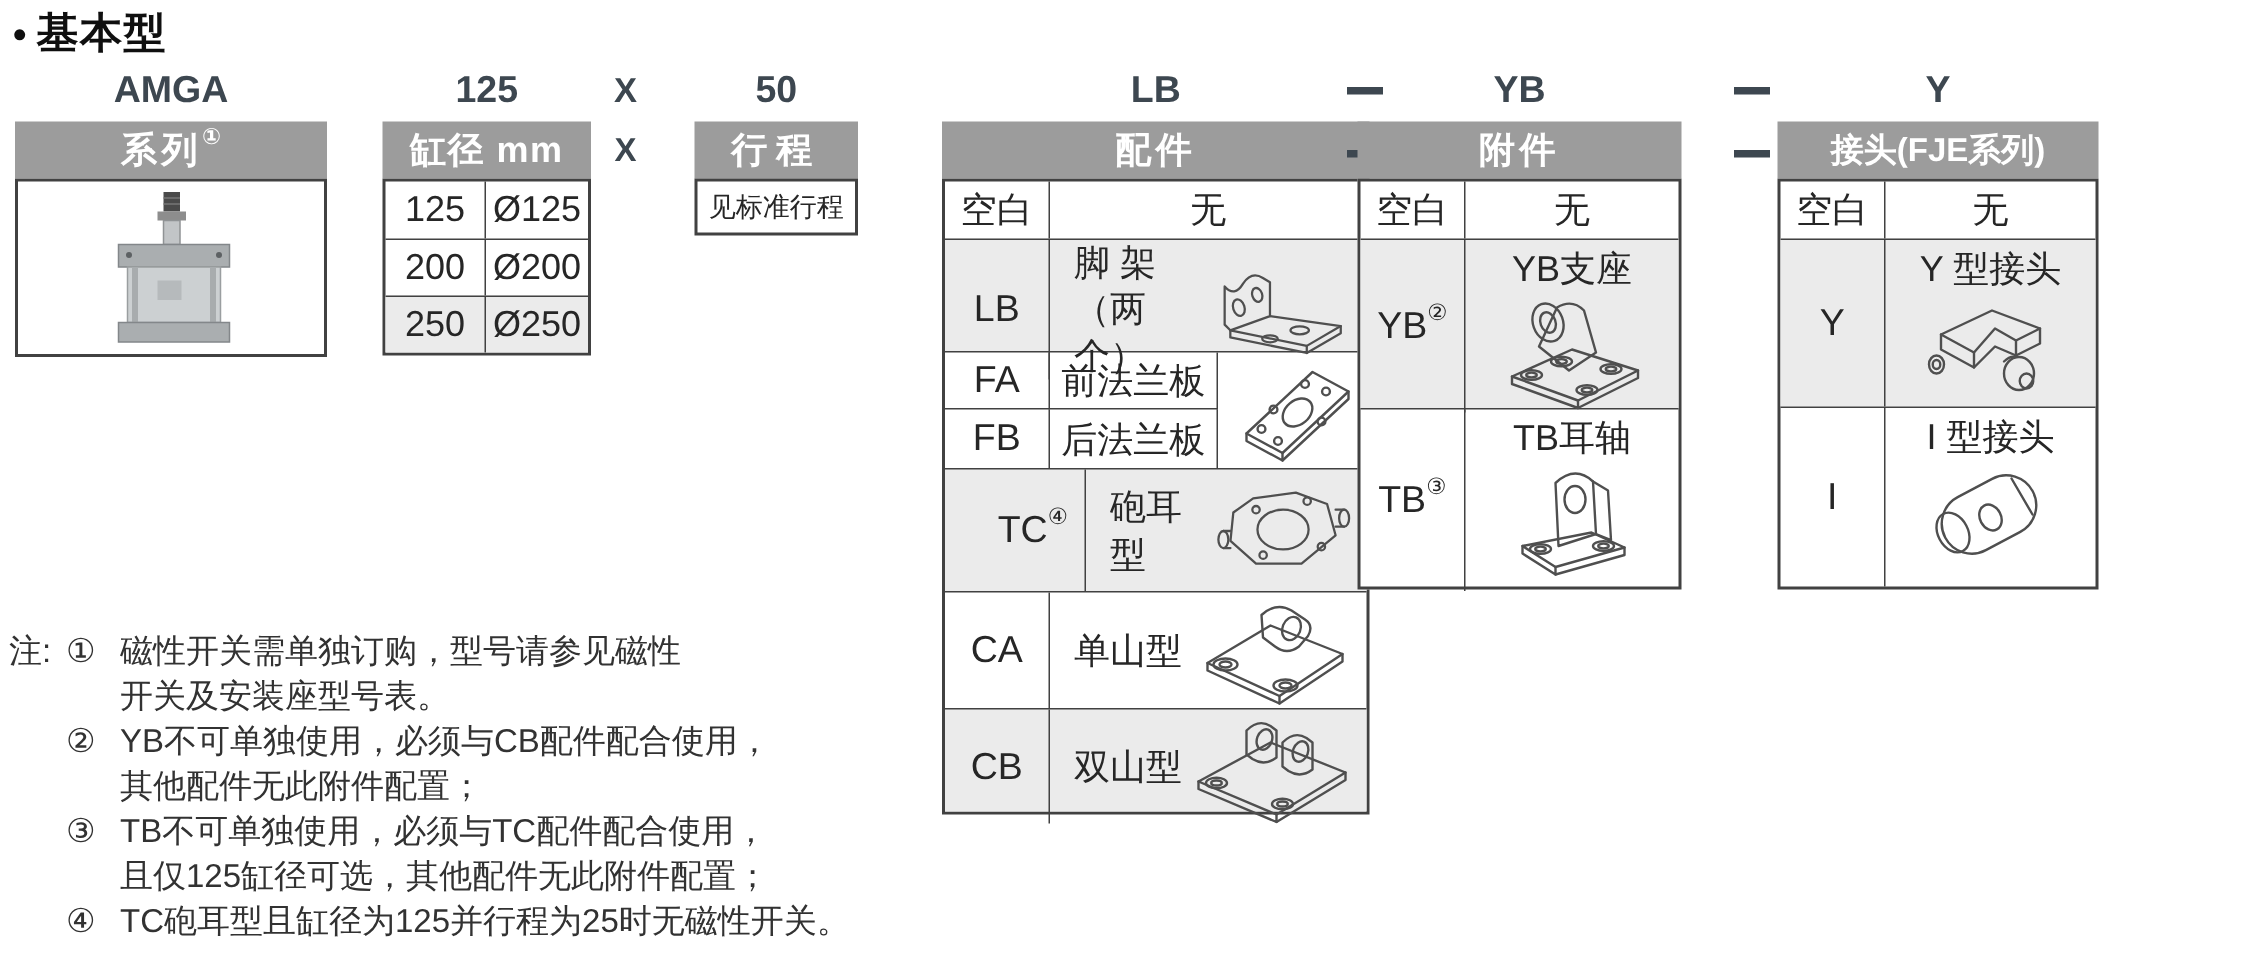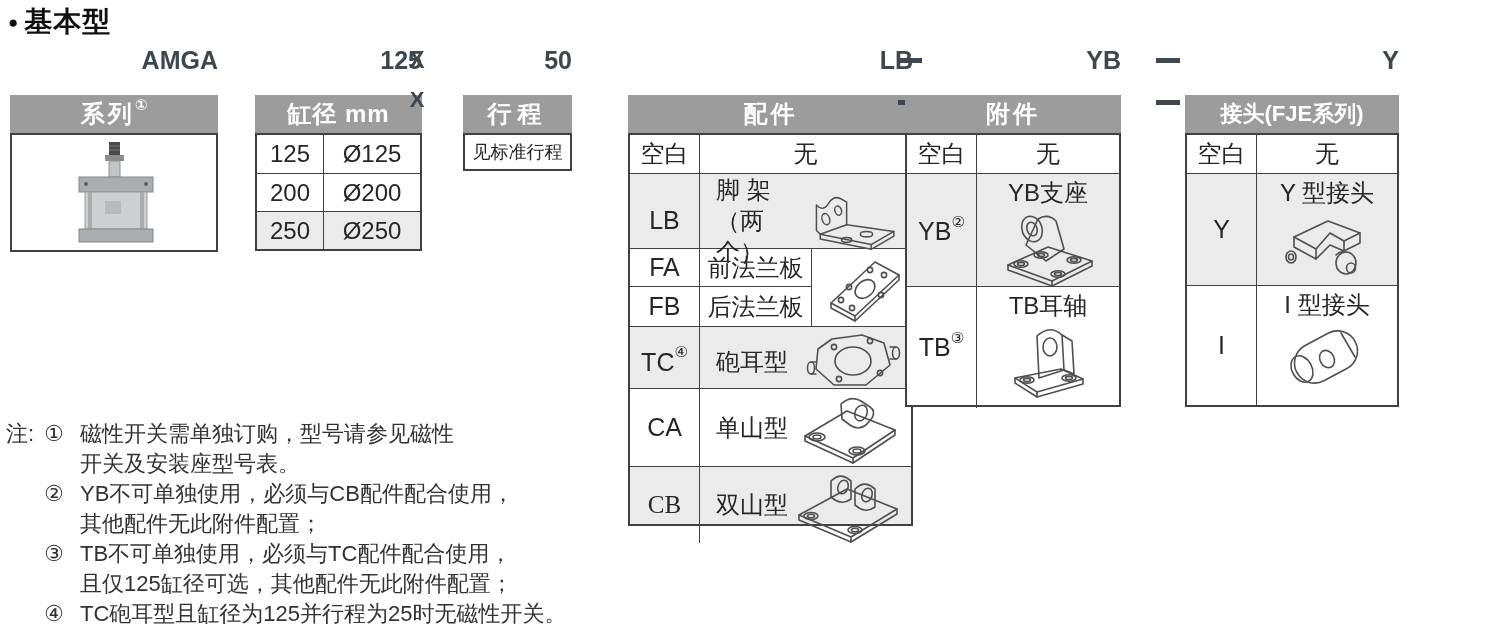--- a/index.html
+++ b/index.html
@@ -13,21 +13,21 @@
   body{background:#fff;font-family:"Liberation Sans","DejaVu Sans",sans-serif;}
   .canvas{position:relative;width:1506px;height:638px;background:#fff;overflow:hidden;}
 
   
   .heading{position:absolute;left:8px;top:3px;display:flex;align-items:center;color:#0f0f0f;}
   .bullet{font-size:17px;margin-right:6px;line-height:1;}
   .heading-text{font-size:28px;font-weight:bold;letter-spacing:1px;}
 
   
   .col{position:absolute;top:42px;}
-  .code-label{height:36px;line-height:36px;text-align:right;font-size:25px;font-weight:bold;color:var(--code);margin-bottom:17px;}
+  .code-label{height:36px;line-height:36px;text-align:center;font-size:25px;font-weight:bold;color:var(--code);margin-bottom:3px;}
   .hdr-bar{height:38px;background:var(--hdr);color:#fff;font-size:24px;font-weight:bold;display:flex;align-items:center;justify-content:center;letter-spacing:3px;}
   .hdr-bar.small{font-size:22px;letter-spacing:0;}
   .hdr-bar sup{font-size:15px;font-weight:bold;position:relative;top:-9px;letter-spacing:0;}
 
   
   .tbl{border:2px solid var(--bd);background:#fff;}
   .tbl > div + div{border-top:1px solid var(--bd);}
   .row{display:grid;grid-template-columns:70px 1fr;}
   .alt{background:var(--alt);}
   .ccell{border-right:1px solid var(--bd);display:flex;align-items:center;justify-content:center;font-size:25px;color:var(--ink);}
@@ -104,21 +104,21 @@
           <circle cx="107" cy="46" r="2" fill="#5d6163"></circle>
         <rect x="46" y="54" width="62" height="37" fill="#ccd0d2" stroke="#9a9ea0"></rect>
         <rect x="49" y="54" width="4" height="37" fill="#a8acae"></rect>
         <rect x="101" y="54" width="4" height="37" fill="#a8acae"></rect>
         <rect x="66" y="63" width="16" height="13" fill="#b6babc"></rect>
         <rect x="40" y="91" width="74" height="13" fill="#aaaeb0" stroke="#83878a"></rect>
       </svg>
     </div>
   </div>
 
-  <div class="col" style="left:255px;width:167px;">
+  <div class="col" style="left:255px;width:139px;">
     <div class="code-label">125</div>
     <div class="hdr-bar" style="letter-spacing:1px;">缸径 mm</div>
     <div class="tbl">
       <div class="brow">
         <div class="bcell code">125</div>
         <div class="bcell">Ø125</div>
       </div>
       <div class="brow">
         <div class="bcell code">200</div>
         <div class="bcell">Ø200</div>
@@ -185,21 +185,21 @@
               <circle cx="22" cy="49" r="2.6"></circle>
                 <circle cx="33" cy="57" r="2.6"></circle>
               <circle cx="51" cy="19" r="2.6"></circle>
                 <circle cx="65" cy="24" r="2.6"></circle>
               <circle cx="62" cy="44" r="2.6"></circle>
                 <circle cx="30" cy="36" r="2.6"></circle>
             </g>
           </svg>
         </div>
       </div>
-      <div class="row alt" style="height:62px;">
+      <div class="row alt" style="height:82px;padding-left:24px;">
         <div class="ccell">
             <span>TC</span>
             <sup>④</sup>
           </div>
         <div class="ncell split">
           <span>砲耳型</span>
           <svg width="98" height="70" viewBox="0 0 98 70">
             <g class="line">
               <path d="M29 12 L59 8 L81 16 L87 38 L63 58 L31 58 L13 42 L15 22 Z"></path>
               <ellipse cx="50" cy="34" rx="18" ry="14"></ellipse>
@@ -227,21 +227,21 @@
               <ellipse cx="20" cy="45" rx="8" ry="4"></ellipse>
                 <ellipse cx="20" cy="45" rx="4" ry="2"></ellipse>
               <ellipse cx="60" cy="59" rx="8" ry="4"></ellipse>
                 <ellipse cx="60" cy="59" rx="4" ry="2"></ellipse>
               <path d="M44 12 Q54 3 64 9 L73 15 Q79 19 75 26 L69 33 Q61 39 53 33 L45 27 Z"></path>
               <ellipse cx="64" cy="21" rx="6" ry="8" transform="rotate(22 64 21)"></ellipse>
             </g>
           </svg>
         </div>
       </div>
-      <div class="row alt" style="height:58px;font-family:Liberation Serif, serif;">
+      <div class="row alt" style="height:69px;">
         <div class="ccell">CB</div>
         <div class="ncell split">
           <span>双山型</span>
           <svg width="108" height="76" viewBox="0 0 108 76">
             <g class="line">
               <path d="M6 48 L54 22 L104 42 L58 70 Z"></path>
               <path d="M6 48 L6 53 L58 75 L58 70"></path>
               <path d="M58 75 L104 47 L104 42"></path>
               <ellipse cx="18" cy="49" rx="7" ry="3.5"></ellipse>
                 <ellipse cx="18" cy="49" rx="3.5" ry="1.7"></ellipse>

